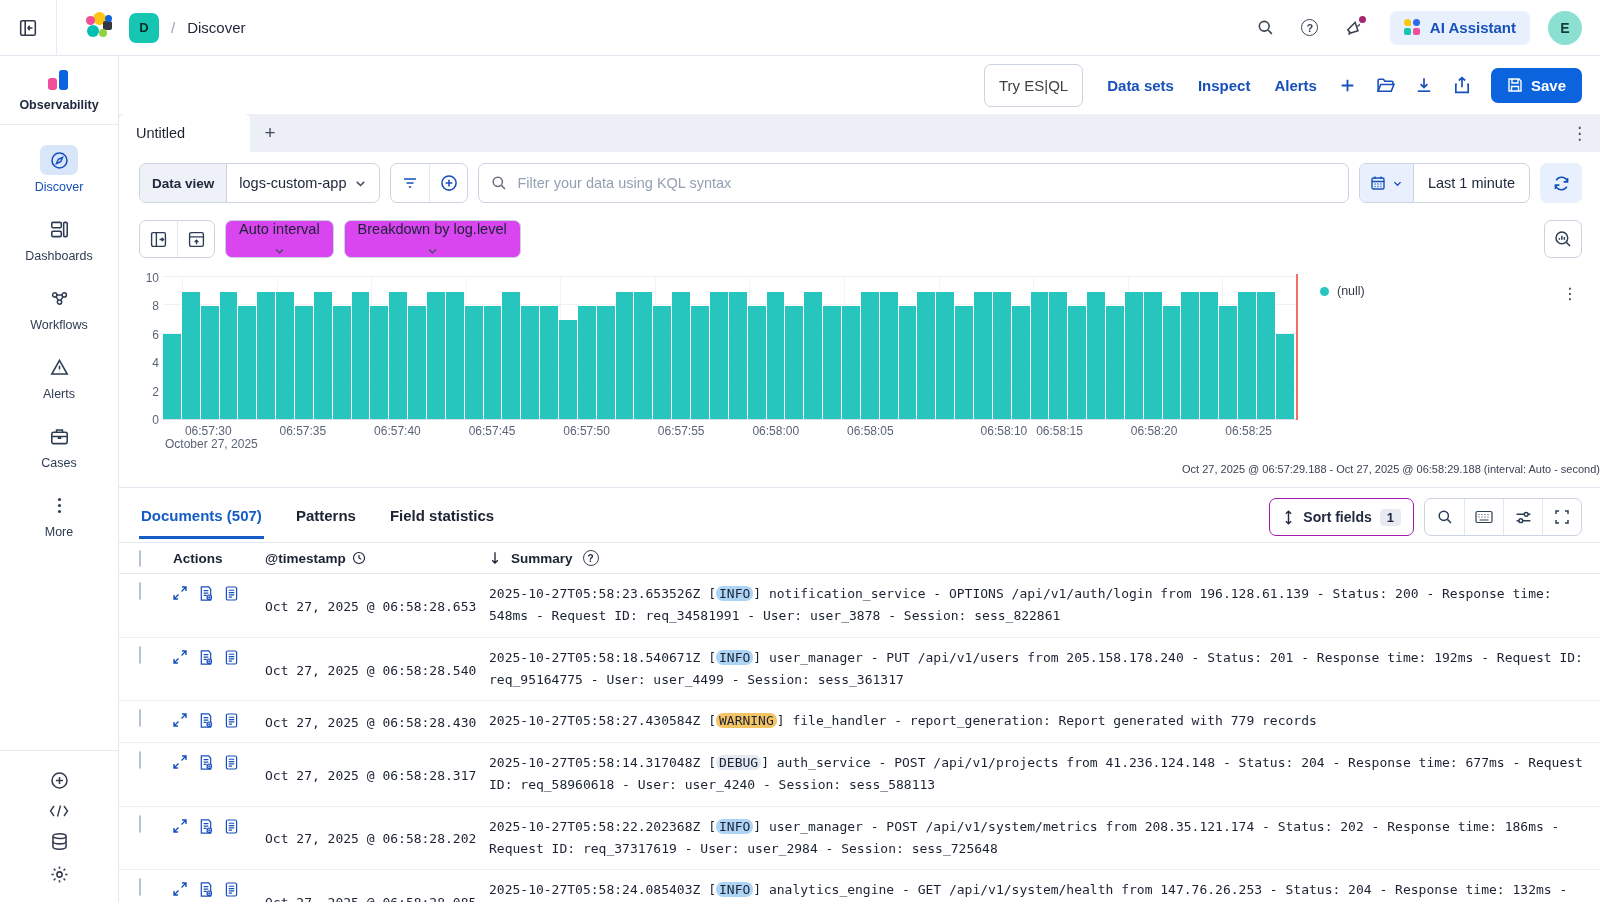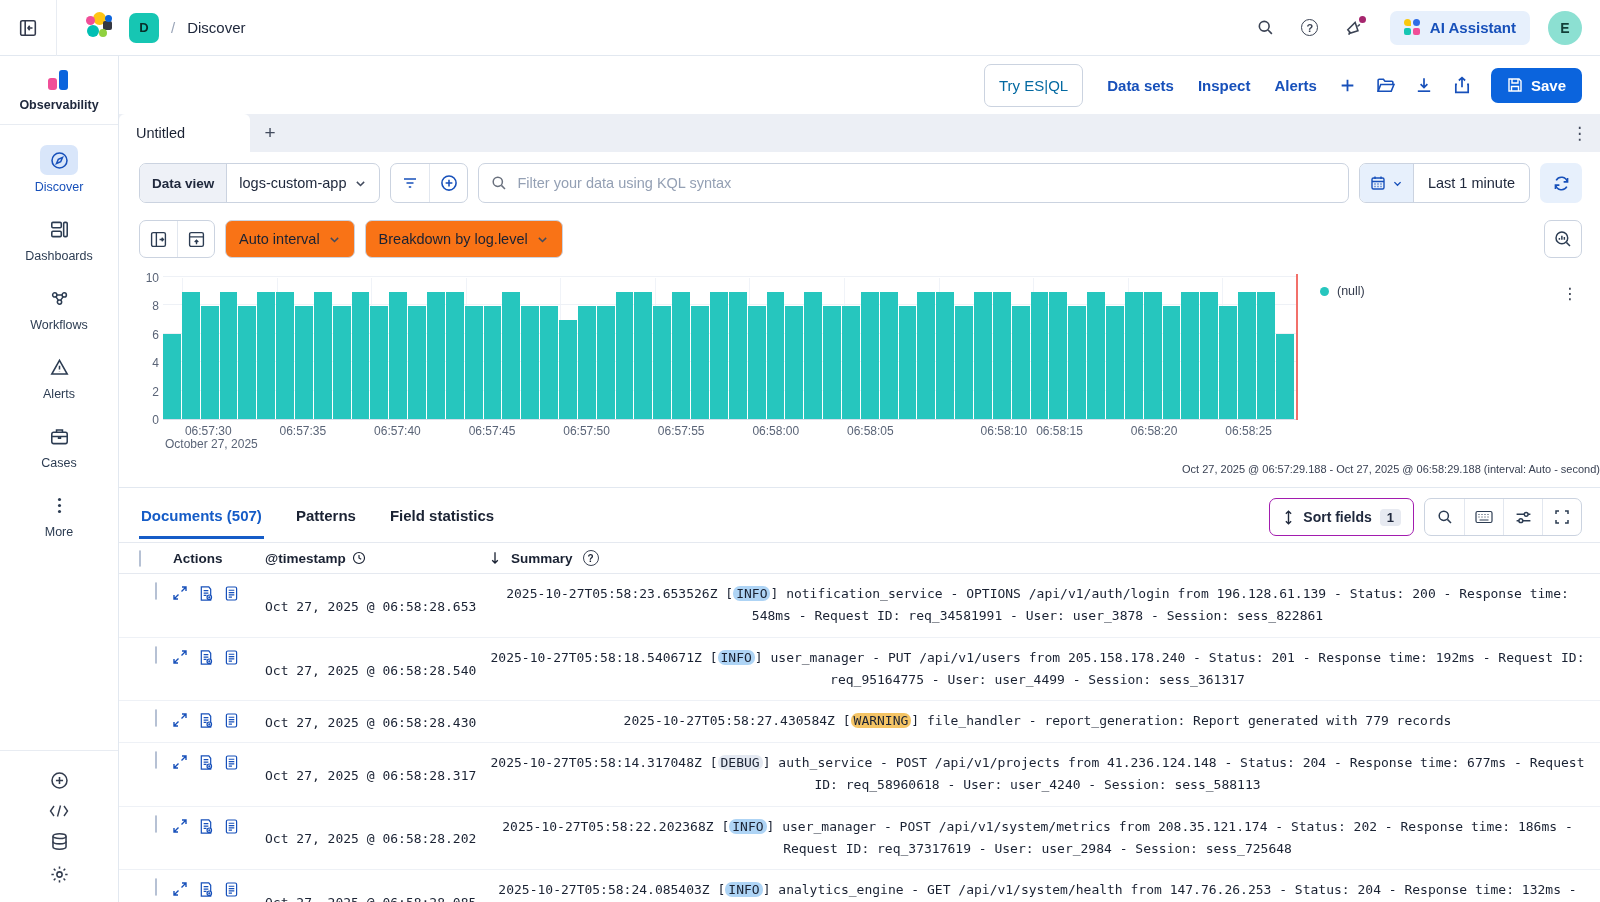--- a/index.html
+++ b/index.html
@@ -41,21 +41,21 @@
   .nav-item { display:flex; flex-direction:column; align-items:center; gap:5px; padding:6px 4px 10px; width:100%; color:#2c3c52; }
   .nav-item .nico { width:38px; height:30px; border-radius:7px; display:flex; align-items:center; justify-content:center; }
   .nav-item.active { color:#1750ba; }
   .nav-item.active .nico { background:#d9e6fa; }
   .nav-label { font-size:12.5px; }
   .sidebar-bottom { margin-top:auto; width:100%; border-top:1px solid #e8ecf2; display:flex; flex-direction:column; align-items:center; gap:14px; padding:20px 0 18px; color:#333c4e; }
 
   
   .main { flex:1; display:flex; flex-direction:column; min-width:0; }
   .toolbar { height:58px; display:flex; align-items:center; justify-content:flex-end; gap:4px; padding:0 18px; }
-  .try-esql { border:1px solid #cbd3e0; border-radius:7px; padding:12px 14px; font-size:15px; color:#0369a1; background:#fff; margin-right:10px; }
+  .try-esql { border:1px solid #cbd3e0; border-radius:7px; padding:12px 14px; font-size:15px; color:#404040; background:#fff; margin-right:10px; }
   .tb-link { color:#1750ba; font-weight:700; font-size:15px; padding:6px 10px; }
   .tb-icon { color:#1750ba; width:34px; height:34px; display:flex; align-items:center; justify-content:center; }
   .save-btn { display:flex; align-items:center; gap:8px; background:#0b64dd; color:#fff; font-weight:700; font-size:15px; border-radius:7px; padding:9px 16px; margin-left:8px; }
 
   .tabbar { height:38px; background:#eceff5; display:flex; align-items:flex-end; position:relative; }
   .tab { width:131px; height:38px; background:#fff; display:flex; align-items:center; padding-left:17px; font-size:14.5px; color:#1a2233; border-radius:6px 6px 0 0; }
   .tab-add { width:40px; height:38px; display:flex; align-items:center; justify-content:center; color:#424b5e; font-size:19px; }
   .tab-kebab { margin-left:auto; width:40px; height:38px; display:flex; align-items:center; justify-content:center; color:#424b5e; font-size:17px; letter-spacing:1px; }
 
   .querybar { display:flex; align-items:center; gap:10px; padding:11px 18px 11px 20px; background:#fff; }
@@ -70,21 +70,21 @@
   .kql input::placeholder { color:#94a0b4; }
   .date-group { display:flex; border:1px solid #cbd3e0; border-radius:7px; overflow:hidden; height:40px; }
   .date-cal { background:#e7f0fc; color:#1750ba; display:flex; align-items:center; gap:6px; padding:0 10px; border-right:1px solid #cbd3e0; }
   .date-val { display:flex; align-items:center; padding:0 14px; font-size:14.5px; }
   .refresh-btn { width:42px; height:40px; background:#e7f0fc; color:#1750ba; border-radius:7px; display:flex; align-items:center; justify-content:center; }
 
   .chartbar { display:flex; align-items:center; gap:10px; padding:6px 18px 8px 20px; }
   .cb-icons { display:flex; border:1px solid #cbd3e0; border-radius:7px; overflow:hidden; height:38px; }
   .cb-icons button { width:37px; display:flex; align-items:center; justify-content:center; color:#2c3c52; }
   .cb-icons button + button { border-left:1px solid #e2e7ef; }
-  .cb-drop { display:flex; align-items:center; gap:8px; border:1px solid #cbd3e0; border-radius:7px; height:38px; padding:0 13px; font-size:14.5px; color:#1a2233; background:#f97316; }
+  .cb-drop { display:flex; align-items:center; gap:8px; border:1px solid #cbd3e0; border-radius:7px; height:38px; padding:0 13px; font-size:14.5px; color:#1a2233; background:#d946ef;flex-direction:column; }
   .cb-right { margin-left:auto; border:1px solid #cbd3e0; border-radius:7px; width:38px; height:38px; display:flex; align-items:center; justify-content:center; color:#2c3c52; }
 
   
   .chartrow { display:flex; padding:4px 6px 0 20px; }
   .yaxis { width:24px; position:relative; height:142px; margin-top:8px; }
   .yaxis span { position:absolute; right:4px; transform:translateY(50%); font-size:12px; color:#5a6477; }
   .plot-wrap { flex:1; position:relative; margin-top:8px; }
   .plot { height:142px; position:relative; border-bottom:1px solid #d8dee9; }
   .gridline { position:absolute; left:0; right:0; height:1px; background:#eef1f6; }
   .vline { position:absolute; top:0; bottom:0; width:1px; background:#f0f3f8; }
@@ -112,21 +112,21 @@
   .dh-icons button { width:39px; display:flex; align-items:center; justify-content:center; color:#2c3c52; }
   .dh-icons button + button { border-left:1px solid #e2e7ef; }
 
   .grid-head { display:flex; align-items:center; border-top:1px solid #e5e9f0; border-bottom:1px solid #e5e9f0; padding:7px 0 7px 20px; font-weight:700; font-size:13.5px; color:#1a2233; }
   .col-check { width:34px; }
   .col-actions { width:92px; display:flex; align-items:center; gap:12px; }
   .col-ts { width:224px; display:flex; align-items:center; gap:6px; }
   .col-sum { flex:1; display:flex; align-items:center; gap:10px; }
   .checkbox { width:17px; height:17px; border:1px solid #b6c1d4; border-radius:4px; background:#fff; }
   .qmark { width:16px; height:16px; border:1.3px solid #3b4354; border-radius:50%; font-size:10px; font-weight:700; display:flex; align-items:center; justify-content:center; }
-  .rows { overflow:hidden; flex:1;text-align:center; }
+  .rows { overflow:hidden; flex:1; }
   .drow { display:flex; border-bottom:1px solid #eef1f6; padding:9px 14px 9px 20px; }
   .drow .col-actions { color:#1750ba; align-items:flex-start; padding-top:3px; }
   .mono { font-family:"DejaVu Sans Mono","Liberation Mono",monospace; font-size:13px; color:#1a2233; }
   .ts-cell { padding-top:2px; }
   .sum-cell { flex:1; line-height:1.72; }
   .lv { padding:0 3px; border-radius:7px; }
   .lv-info { background:#aed4f5; }
   .lv-warning { background:#f4c465; }
   .lv-debug { background:#e4e9f2; }
 </style>

